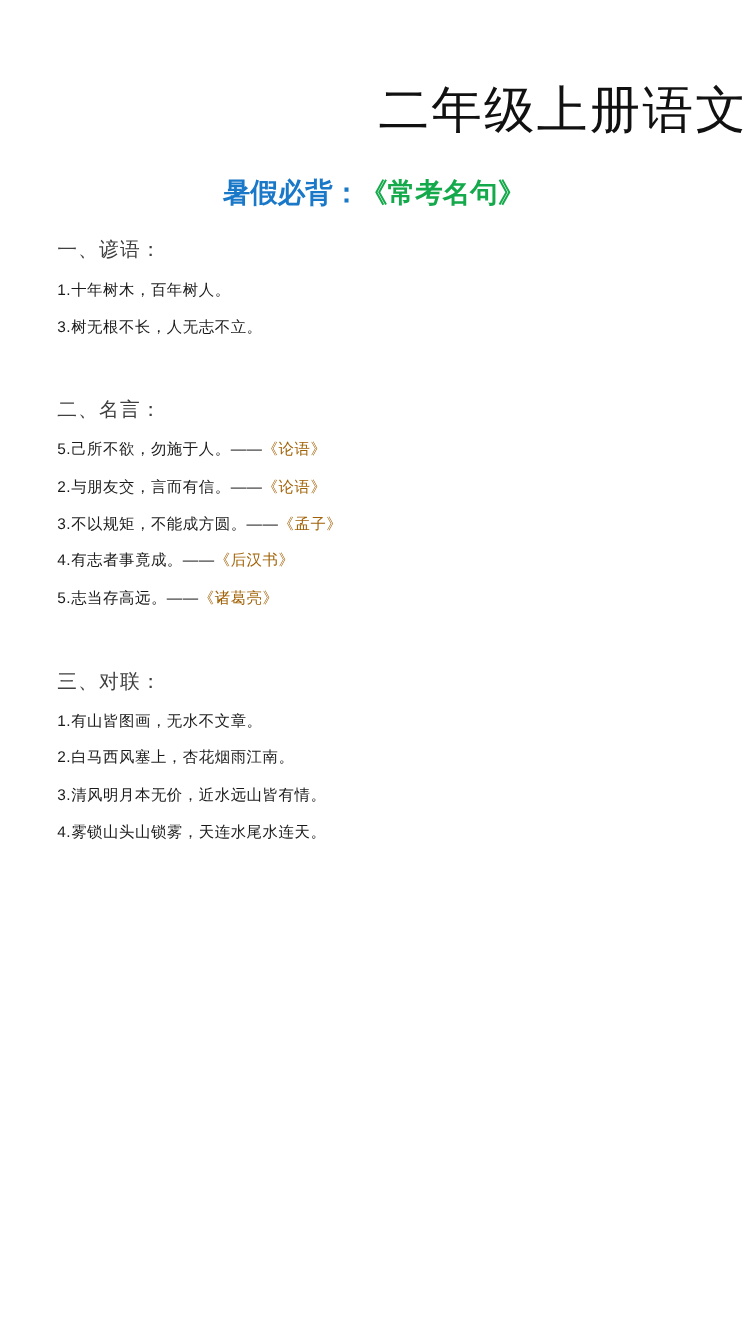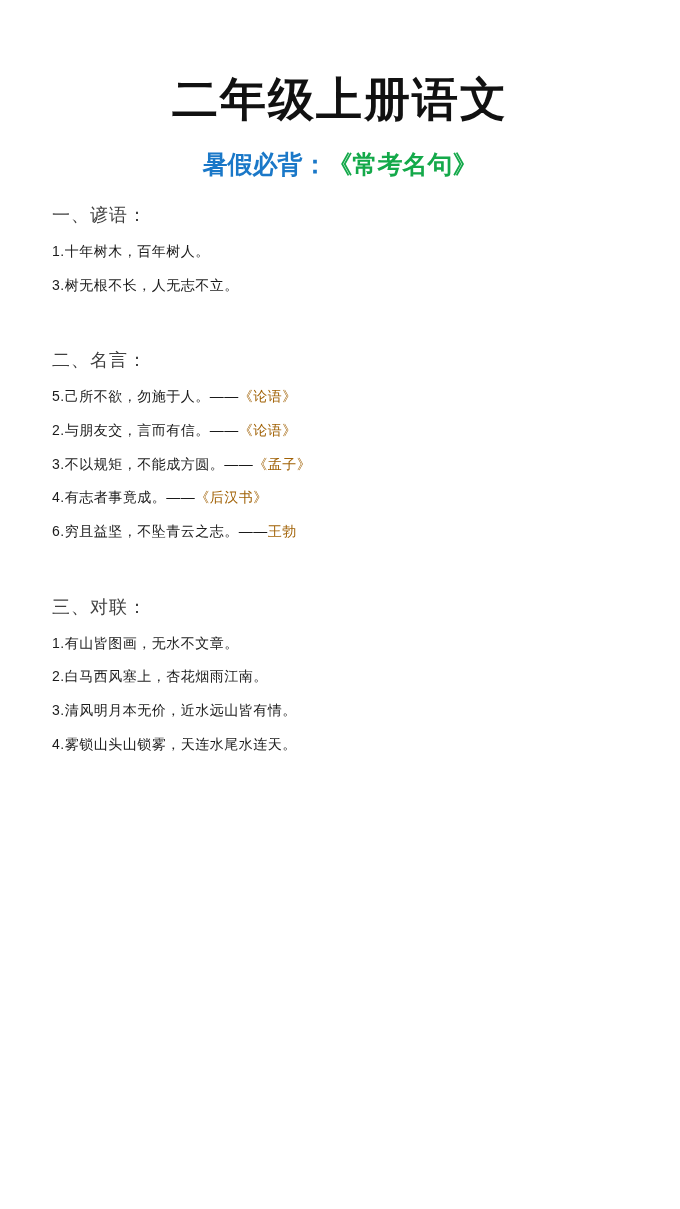--- a/index.html
+++ b/index.html
@@ -15,35 +15,35 @@
     overflow: hidden;
   }
   .page {
     position: relative;
     width: 680px;
     height: 1209px;
     box-sizing: border-box;
     padding: 0;
   }
   .main-title {
-    text-align: center;
+    text-align: right;
     font-size: 46px;
-    font-weight: 700;
+    font-weight: 400;
     letter-spacing: 2px;
     color: #111111;
     margin: 0;
     padding-top: 74px;
     line-height: 1.15;
     font-family: "Liberation Serif", "DejaVu Serif", serif;
   }
   .subtitle {
     text-align: center;
     font-size: 25px;
     font-weight: bold;
-    margin: 0;
+    margin: 12px;
     padding-top: 22px;
     line-height: 1.2;
   }
   .subtitle .sub-a { color: #1a78c8; }
   .subtitle .sub-b { color: #14a94a; }
 
   .content {
     padding: 0 0 0 52px;
     margin-top: 24px;
   }
@@ -91,21 +91,21 @@
       <p class="line"><span>1.十年树木，百年树人。</span><span class="src"></span></p>
       <p class="line"><span>3.树无根不长，人无志不立。</span><span class="src"></span></p>
     </div>
 
     <div class="section">
       <p class="section-head">二、名言：</p>
       <p class="line"><span>5.己所不欲，勿施于人。——</span><span class="src">《论语》</span></p>
       <p class="line"><span>2.与朋友交，言而有信。——</span><span class="src">《论语》</span></p>
       <p class="line"><span>3.不以规矩，不能成方圆。——</span><span class="src">《孟子》</span></p>
       <p class="line"><span>4.有志者事竟成。——</span><span class="src">《后汉书》</span></p>
-      <p class="line"><span>6.穷且益坚，不坠青云之志。——</span><span class="src">王勃</span></p>
+      <p class="line"><span>5.志当存高远。——</span><span class="src">《诸葛亮》</span></p>
     </div>
 
     <div class="section">
       <p class="section-head">三、对联：</p>
       <p class="line"><span>1.有山皆图画，无水不文章。</span><span class="src"></span></p>
       <p class="line"><span>2.白马西风塞上，杏花烟雨江南。</span><span class="src"></span></p>
       <p class="line"><span>3.清风明月本无价，近水远山皆有情。</span><span class="src"></span></p>
       <p class="line"><span>4.雾锁山头山锁雾，天连水尾水连天。</span><span class="src"></span></p>
     </div>
 

